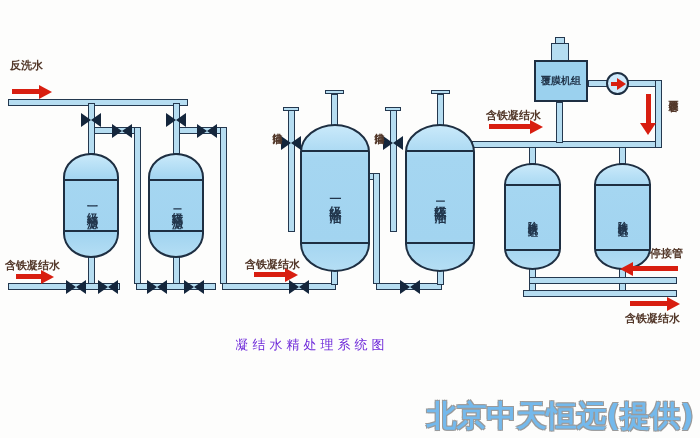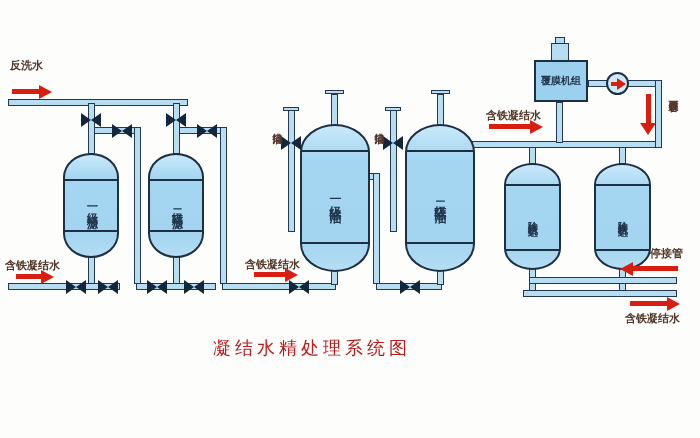--- a/index.html
+++ b/index.html
@@ -27,22 +27,22 @@
   .hd-d{border-left:8px solid transparent;border-right:8px solid transparent;border-top:12px solid #d81e10;}
   .hd-r.sm{border-top-width:6px;border-bottom-width:6px;border-left-width:9px;}
   
   .fl{position:absolute;font-size:11px;color:#53382a;font-weight:bold;white-space:nowrap;}
   .fl.v{writing-mode:vertical-rl;text-orientation:upright;letter-spacing:1px;}
   
   .ebox{position:absolute;box-sizing:border-box;border:2px solid #1e2f42;background:#9bd1ee;
         display:flex;align-items:center;justify-content:center;font-size:10px;font-weight:bold;color:#22364c;}
   .pump{position:absolute;width:23px;height:23px;border-radius:50%;border:2px solid #1e2f42;
         background:#cfeafc;box-sizing:border-box;}
-  .title{position:absolute;left:0;width:624px;text-align:center;top:336px;font-size:18px;
-         letter-spacing:4px;color:#b91c1c;}
+  .title{position:absolute;left:0;width:624px;text-align:center;top:336px;font-size:13px;
+         letter-spacing:4px;color:#6d28d9;}
   .watermark{position:absolute;right:6px;top:396px;font-size:30px;font-weight:bold;color:#74b9ec;
          text-shadow:-1px -1px 0 #9a9a9a,1px -1px 0 #9a9a9a,-1px 1px 0 #9a9a9a,1px 1px 0 #9a9a9a;}
 </style>
 </head>
 <body>
 
 <div class="canvas">
 
   <div class="p" style="left:8px;top:99px;width:180px;height:7px"></div>
   <div class="p" style="left:88px;top:103px;width:7px;height:51px"></div>
@@ -189,14 +189,15 @@
   <span class="fl" style="left:5px;top:258px">含铁凝结水</span>
   <span class="fl" style="left:245px;top:257px">含铁凝结水</span>
   <span class="fl" style="left:486px;top:108px">含铁凝结水</span>
   <span class="fl" style="left:625px;top:311px">含铁凝结水</span>
   <span class="fl" style="left:650px;top:246px">停接管</span>
   <span class="fl v" style="left:666px;top:92px;font-size:10px">覆膜管</span>
   <span class="fl v" style="left:270px;top:125px;font-size:10px">排油口</span>
   <span class="fl v" style="left:372px;top:125px;font-size:10px">排油口</span>
 
   <div class="title">凝结水精处理系统图</div>
+  <div class="watermark">北京中天恒远(提供)</div>
 
 </div>
 
 </body></html>

